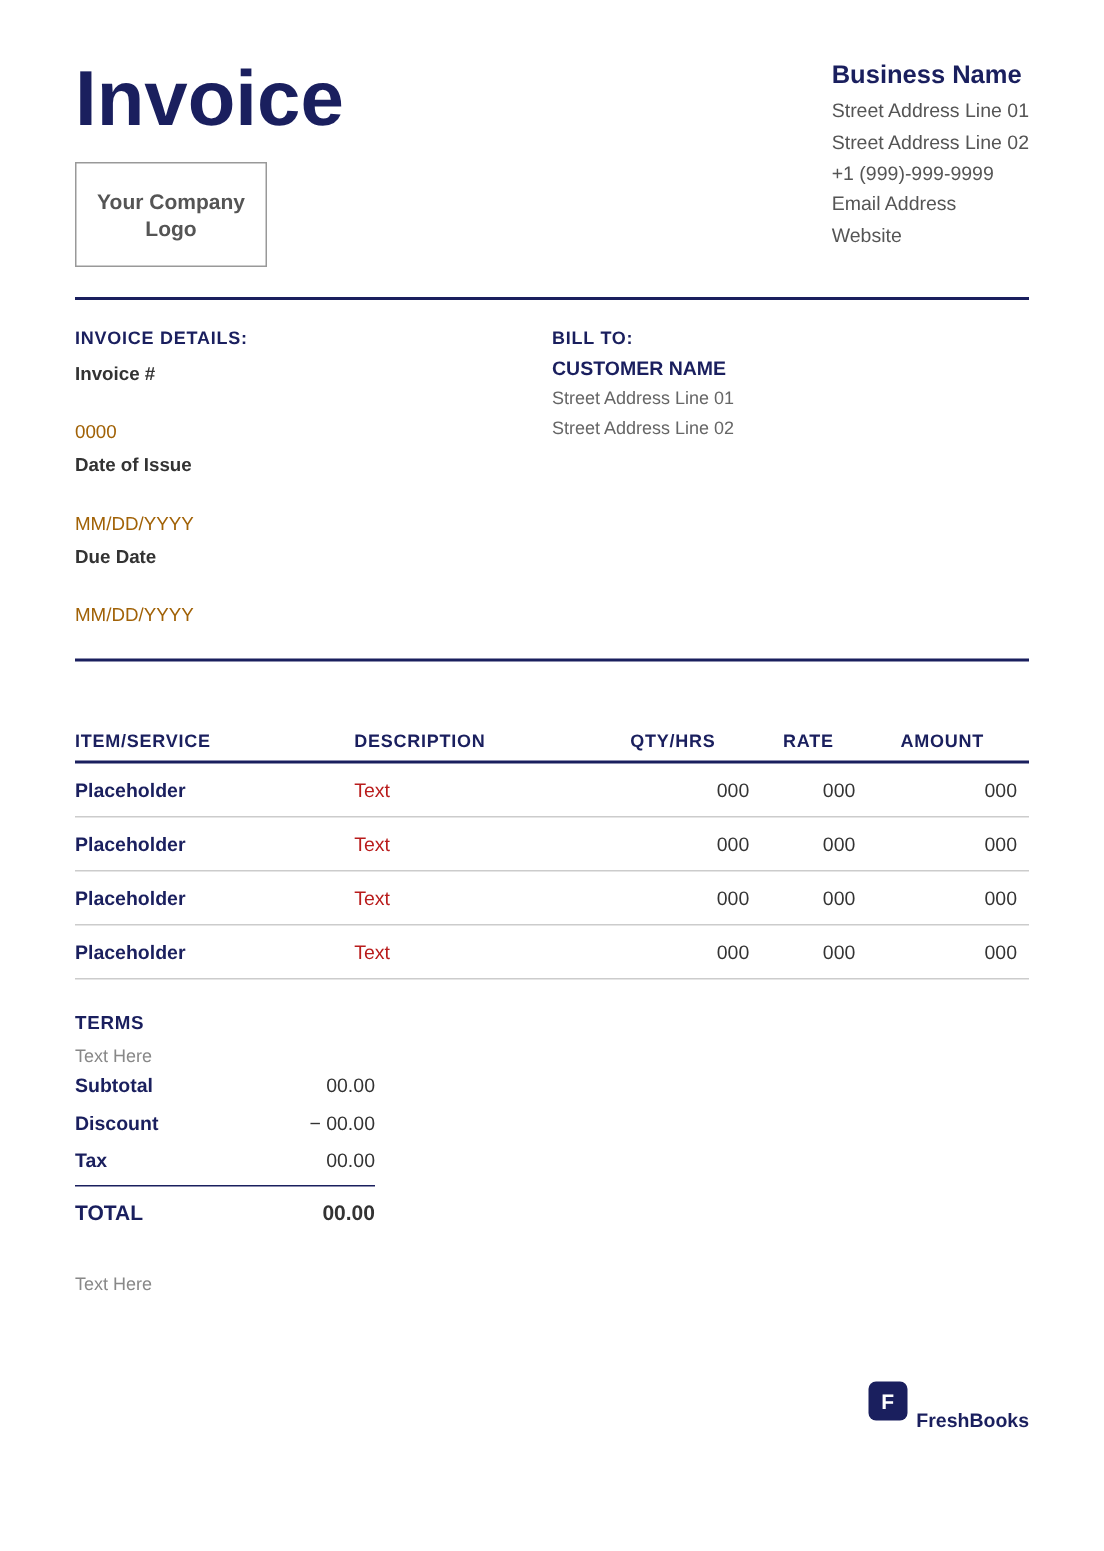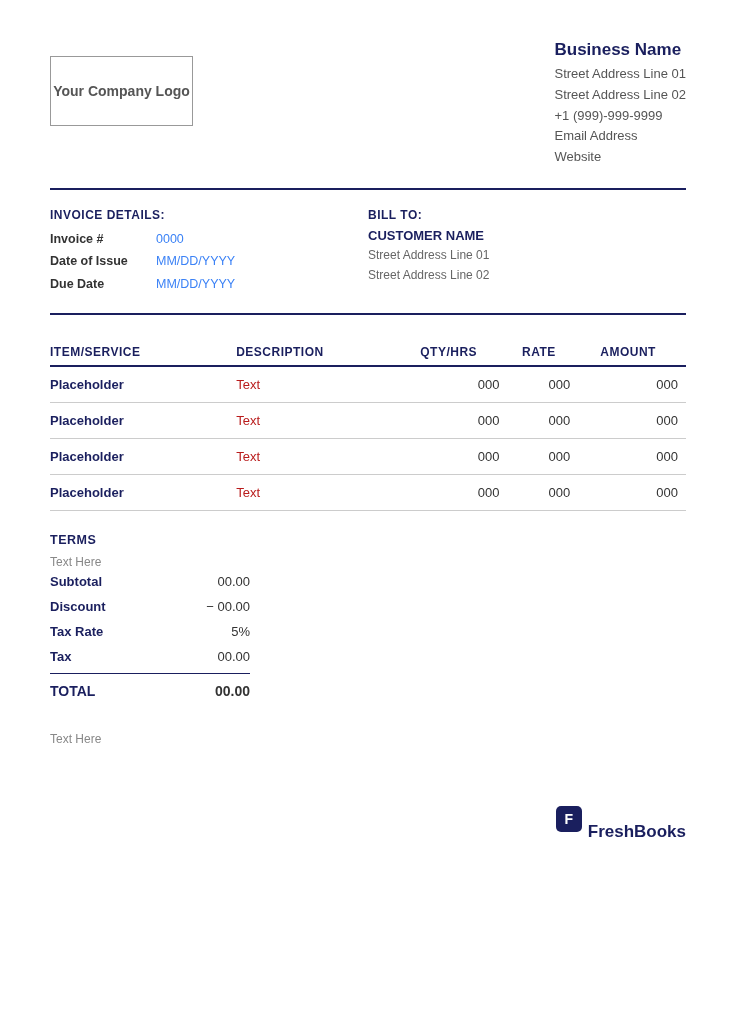--- a/index.html
+++ b/index.html
@@ -35,21 +35,21 @@
       margin-bottom: 4px;
     }
     .business-detail {
       font-size: 13px;
       color: #555;
       line-height: 1.6;
     }
 
     .logo-box {
       border: 1.5px solid #999;
-      width: 143px;
+      width: 128px;
       height: 70px;
       display: flex;
       align-items: center;
       justify-content: center;
       margin-top: 16px;
       color: #555;
       font-size: 14px;
       font-weight: 600;
       text-align: center;
       line-height: 1.3;
@@ -81,44 +81,45 @@
       color: #1a1f5e;
       letter-spacing: 0.5px;
       margin-bottom: 6px;
     }
     .detail-row {
       display: flex;
       gap: 16px;
       font-size: 12.5px;
       color: #333;
       line-height: 1.8;
+      flex-direction: column;
     }
     .detail-label {
       font-weight: 600;
       color: #333;
       min-width: 90px;
     }
     .detail-value {
-      color: #3b82f6;
+      color: #a16207;
     }
     .customer-name {
       font-size: 13px;
       font-weight: 700;
       color: #1a1f5e;
       margin-bottom: 2px;
     }
     .customer-address {
       font-size: 12px;
       color: #666;
       line-height: 1.7;
     }
 
     
     .items-section {
-      margin-top: 24px;
+      margin-top: 40px;
     }
     .items-table {
       width: 100%;
       border-collapse: collapse;
     }
     .items-table thead tr th {
       font-size: 12px;
       font-weight: 700;
       color: #1a1f5e;
       letter-spacing: 0.5px;
@@ -235,31 +236,32 @@
       background: #1a1f5e;
       border-radius: 5px;
       display: flex;
       align-items: center;
       justify-content: center;
       color: #fff;
       font-size: 14px;
       font-weight: 700;
     }
     .freshbooks-name {
-      font-size: 17px;
+      font-size: 13px;
       font-weight: 700;
       color: #1a1f5e;
       margin-top: 26px;
     }
   </style>
 </head>
 <body>
 
 <div class="header">
   <div>
+    <div class="invoice-title">Invoice</div>
     <div class="logo-box">Your Company Logo</div>
   </div>
   <div class="business-info">
     <div class="business-name">Business Name</div>
     <div class="business-detail">Street Address Line 01</div>
     <div class="business-detail">Street Address Line 02</div>
     <div class="business-detail">+1 (999)-999-9999</div>
     <div class="business-detail">Email Address</div>
     <div class="business-detail">Website</div>
   </div>
@@ -345,24 +347,20 @@
   <div class="totals-block">
     <div class="totals-row">
       <span class="tot-label">Subtotal</span>
       <span class="tot-value">00.00</span>
     </div>
     <div class="totals-row">
       <span class="tot-label">Discount</span>
       <span class="tot-value">− 00.00</span>
     </div>
     <div class="totals-row">
-      <span class="tot-label">Tax Rate</span>
-      <span class="tot-value">5%</span>
-    </div>
-    <div class="totals-row">
       <span class="tot-label">Tax</span>
       <span class="tot-value">00.00</span>
     </div>
     <hr class="totals-divider">
     <div class="totals-row">
       <span class="tot-label total-final">TOTAL</span>
       <span class="tot-value total-final">00.00</span>
     </div>
   </div>
 </div>

